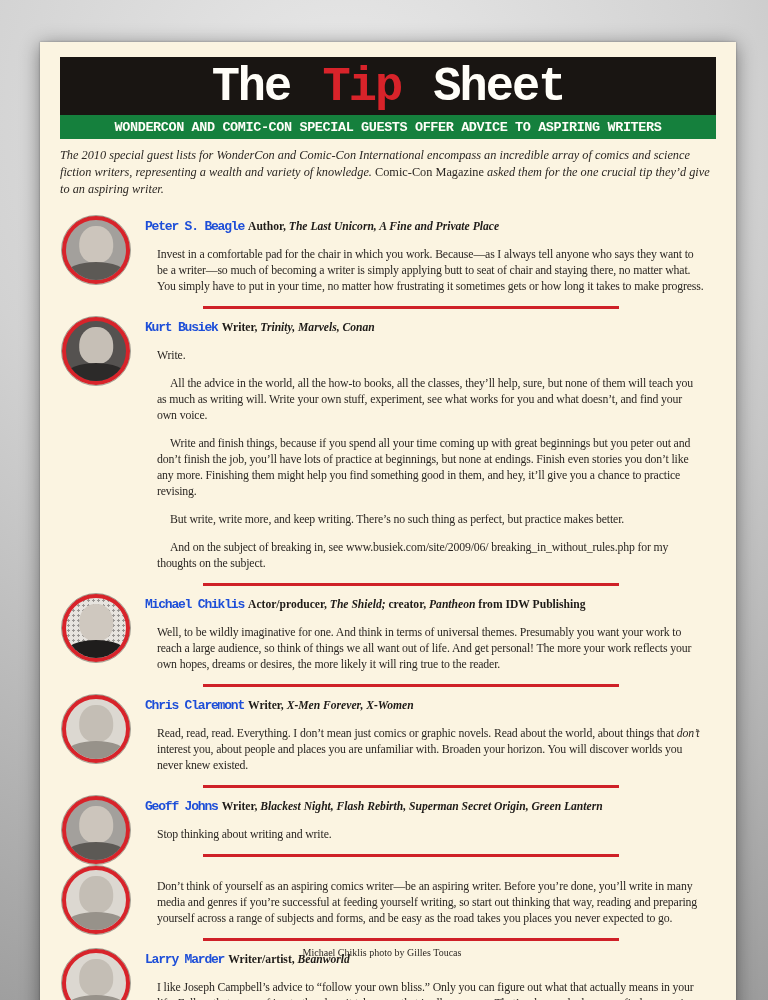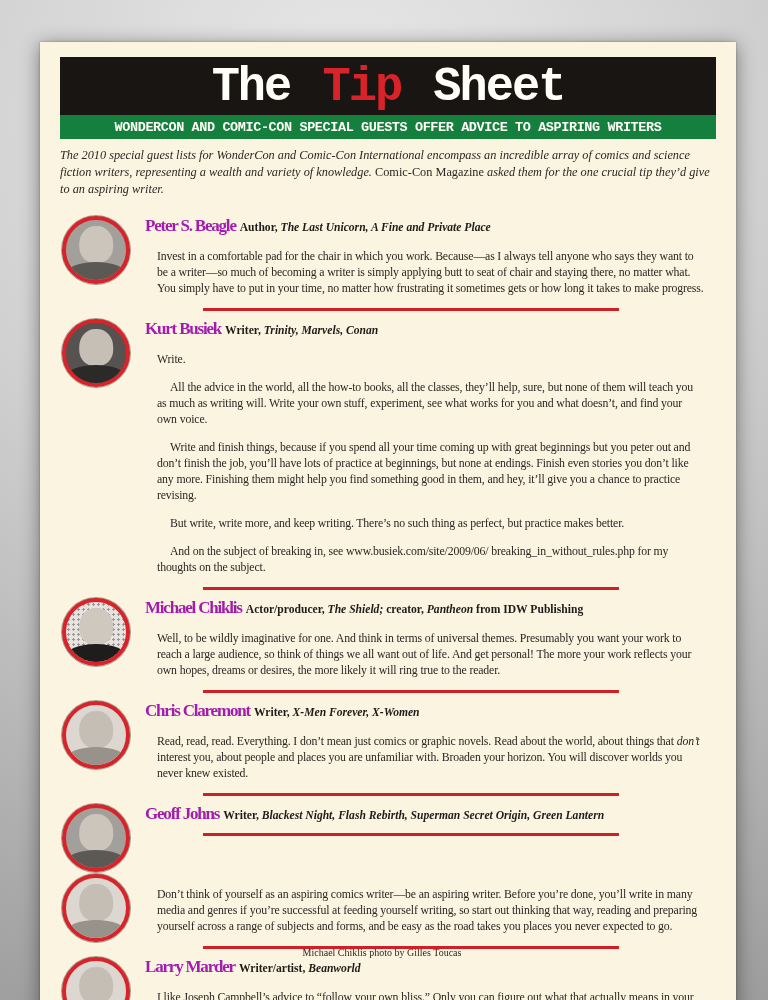--- a/index.html
+++ b/index.html
@@ -62,22 +62,22 @@
   .tone-mid      { --pbg: #a3a09c; --pface: #ccc5bc; --pbody: #5c5955; }
   .tone-dark     { --pbg: #555250; --pface: #c6bfb6; --pbody: #2c2a29; }
   .tone-halftone {
     --pbg: #e7e4df; --pface: #cfc8bf; --pbody: #1f1d1c;
     background-image: radial-gradient(#17151460 1.1px, transparent 1.4px);
     background-size: 5px 5px;
   }
   .text-col { flex: 1 1 auto; padding-top: 2px; }
   .byline { margin: 0 0 2px 0; }
   .w-name {
-    font-family: Liberation Serif, serif; font-weight: bold;
-    font-size: 17px; letter-spacing: -1.2px; color: #a21caf;
+    font-family: Liberation Mono, monospace; font-weight: bold;
+    font-size: 13px; letter-spacing: -1.2px; color: #1d4ed8;
   }
   .w-credit { font-weight: bold; font-size: 11.6px; color: #1e1b18; margin-top: 8px; }
   .w-credit em { font-style: italic; }
   .w-tip { font-size: 11.8px; line-height: 16px; letter-spacing: -0.15px; color: #2b2723; }
   .w-tip p { margin: 12px; }
   .w-tip p.indent { text-indent: 13px; }
   .w-tip em { }
   .divider { height: 3px; background: #cf2027; margin: 9px 97px 6px 58px; }
   
   .footer { position: absolute; left: 8px; right: 20px; top: 905px; }
@@ -170,20 +170,23 @@
 
   <section class="writer">
     <div class="photo-col">
       <div class="photo tone-mid"></div>
     </div>
     <div class="text-col">
       <div class="byline">
         <span class="w-name">Geoff Johns</span>
         <span class="w-credit"><span>Writer, </span><em>Blackest Night, Flash Rebirth, Superman Secret Origin, Green Lantern</em></span>
       </div>
+      <div class="w-tip">
+              <p><span>Stop thinking about writing and write.</span></p>
+            </div>
       <div class="divider"></div>
     </div>
   </section>
 
   <section class="writer">
     <div class="photo-col">
       <div class="photo tone-light"></div>
     </div>
     <div class="text-col">
       <div class="w-tip">

